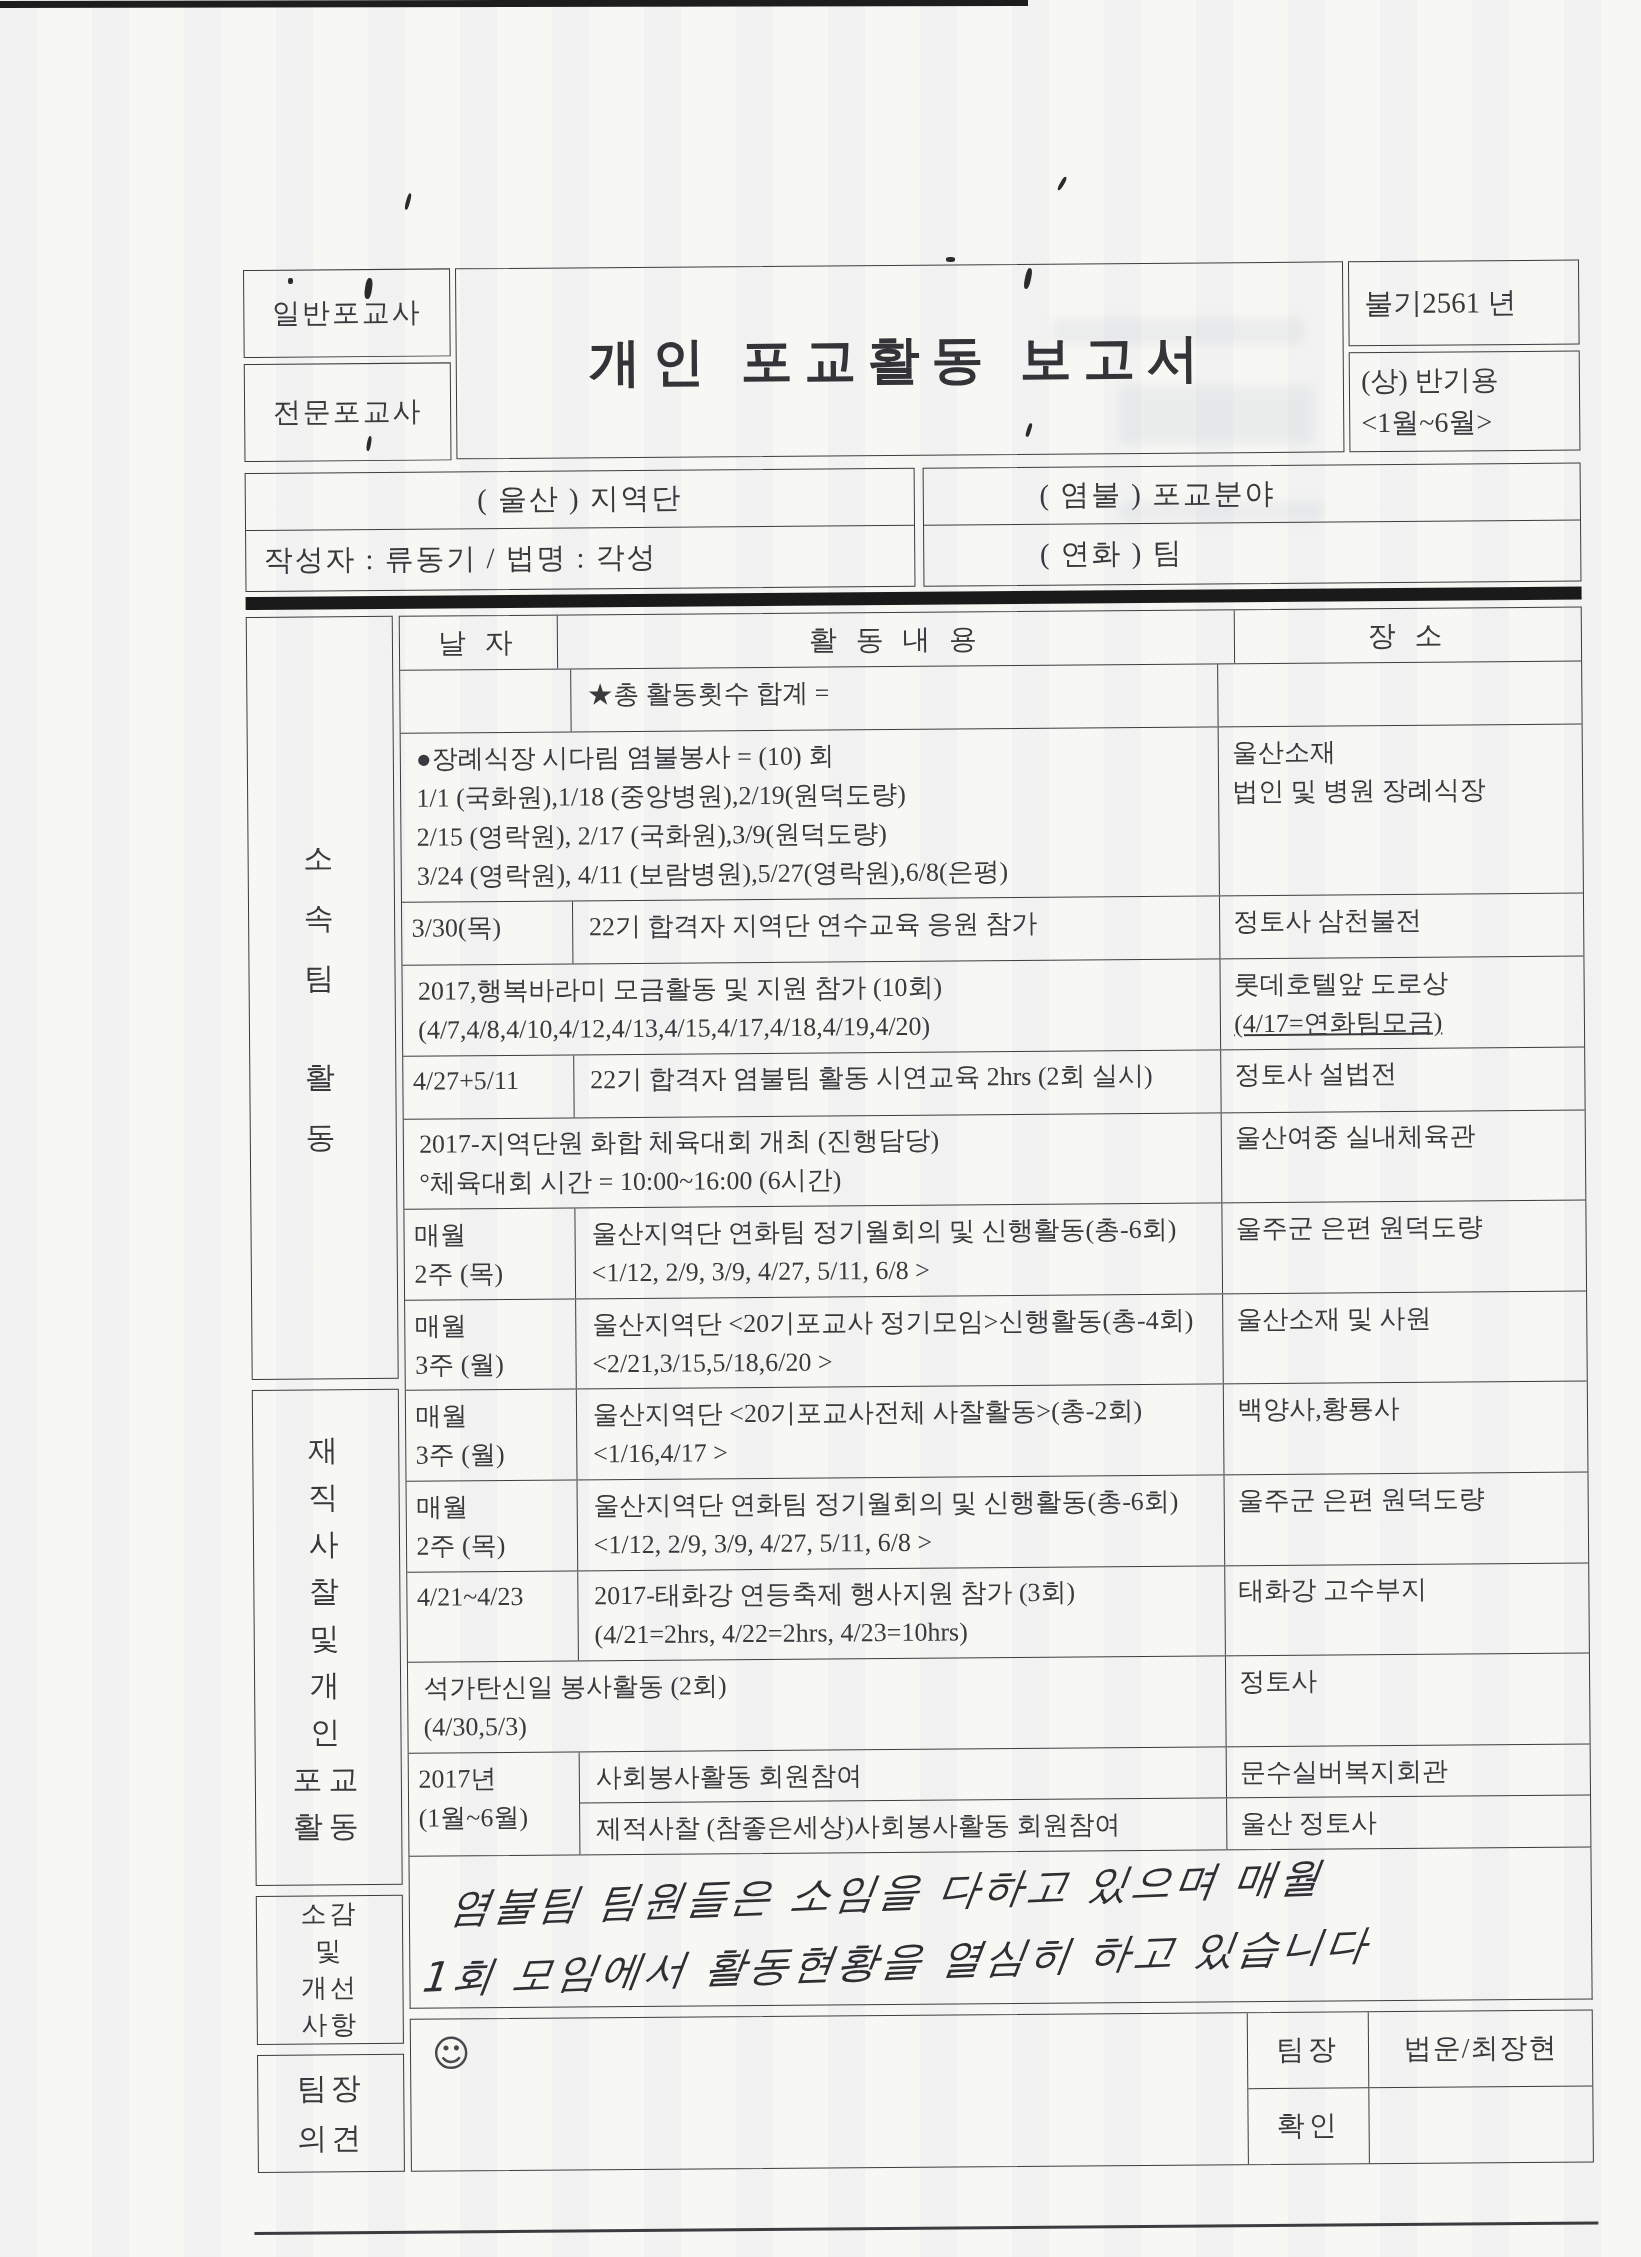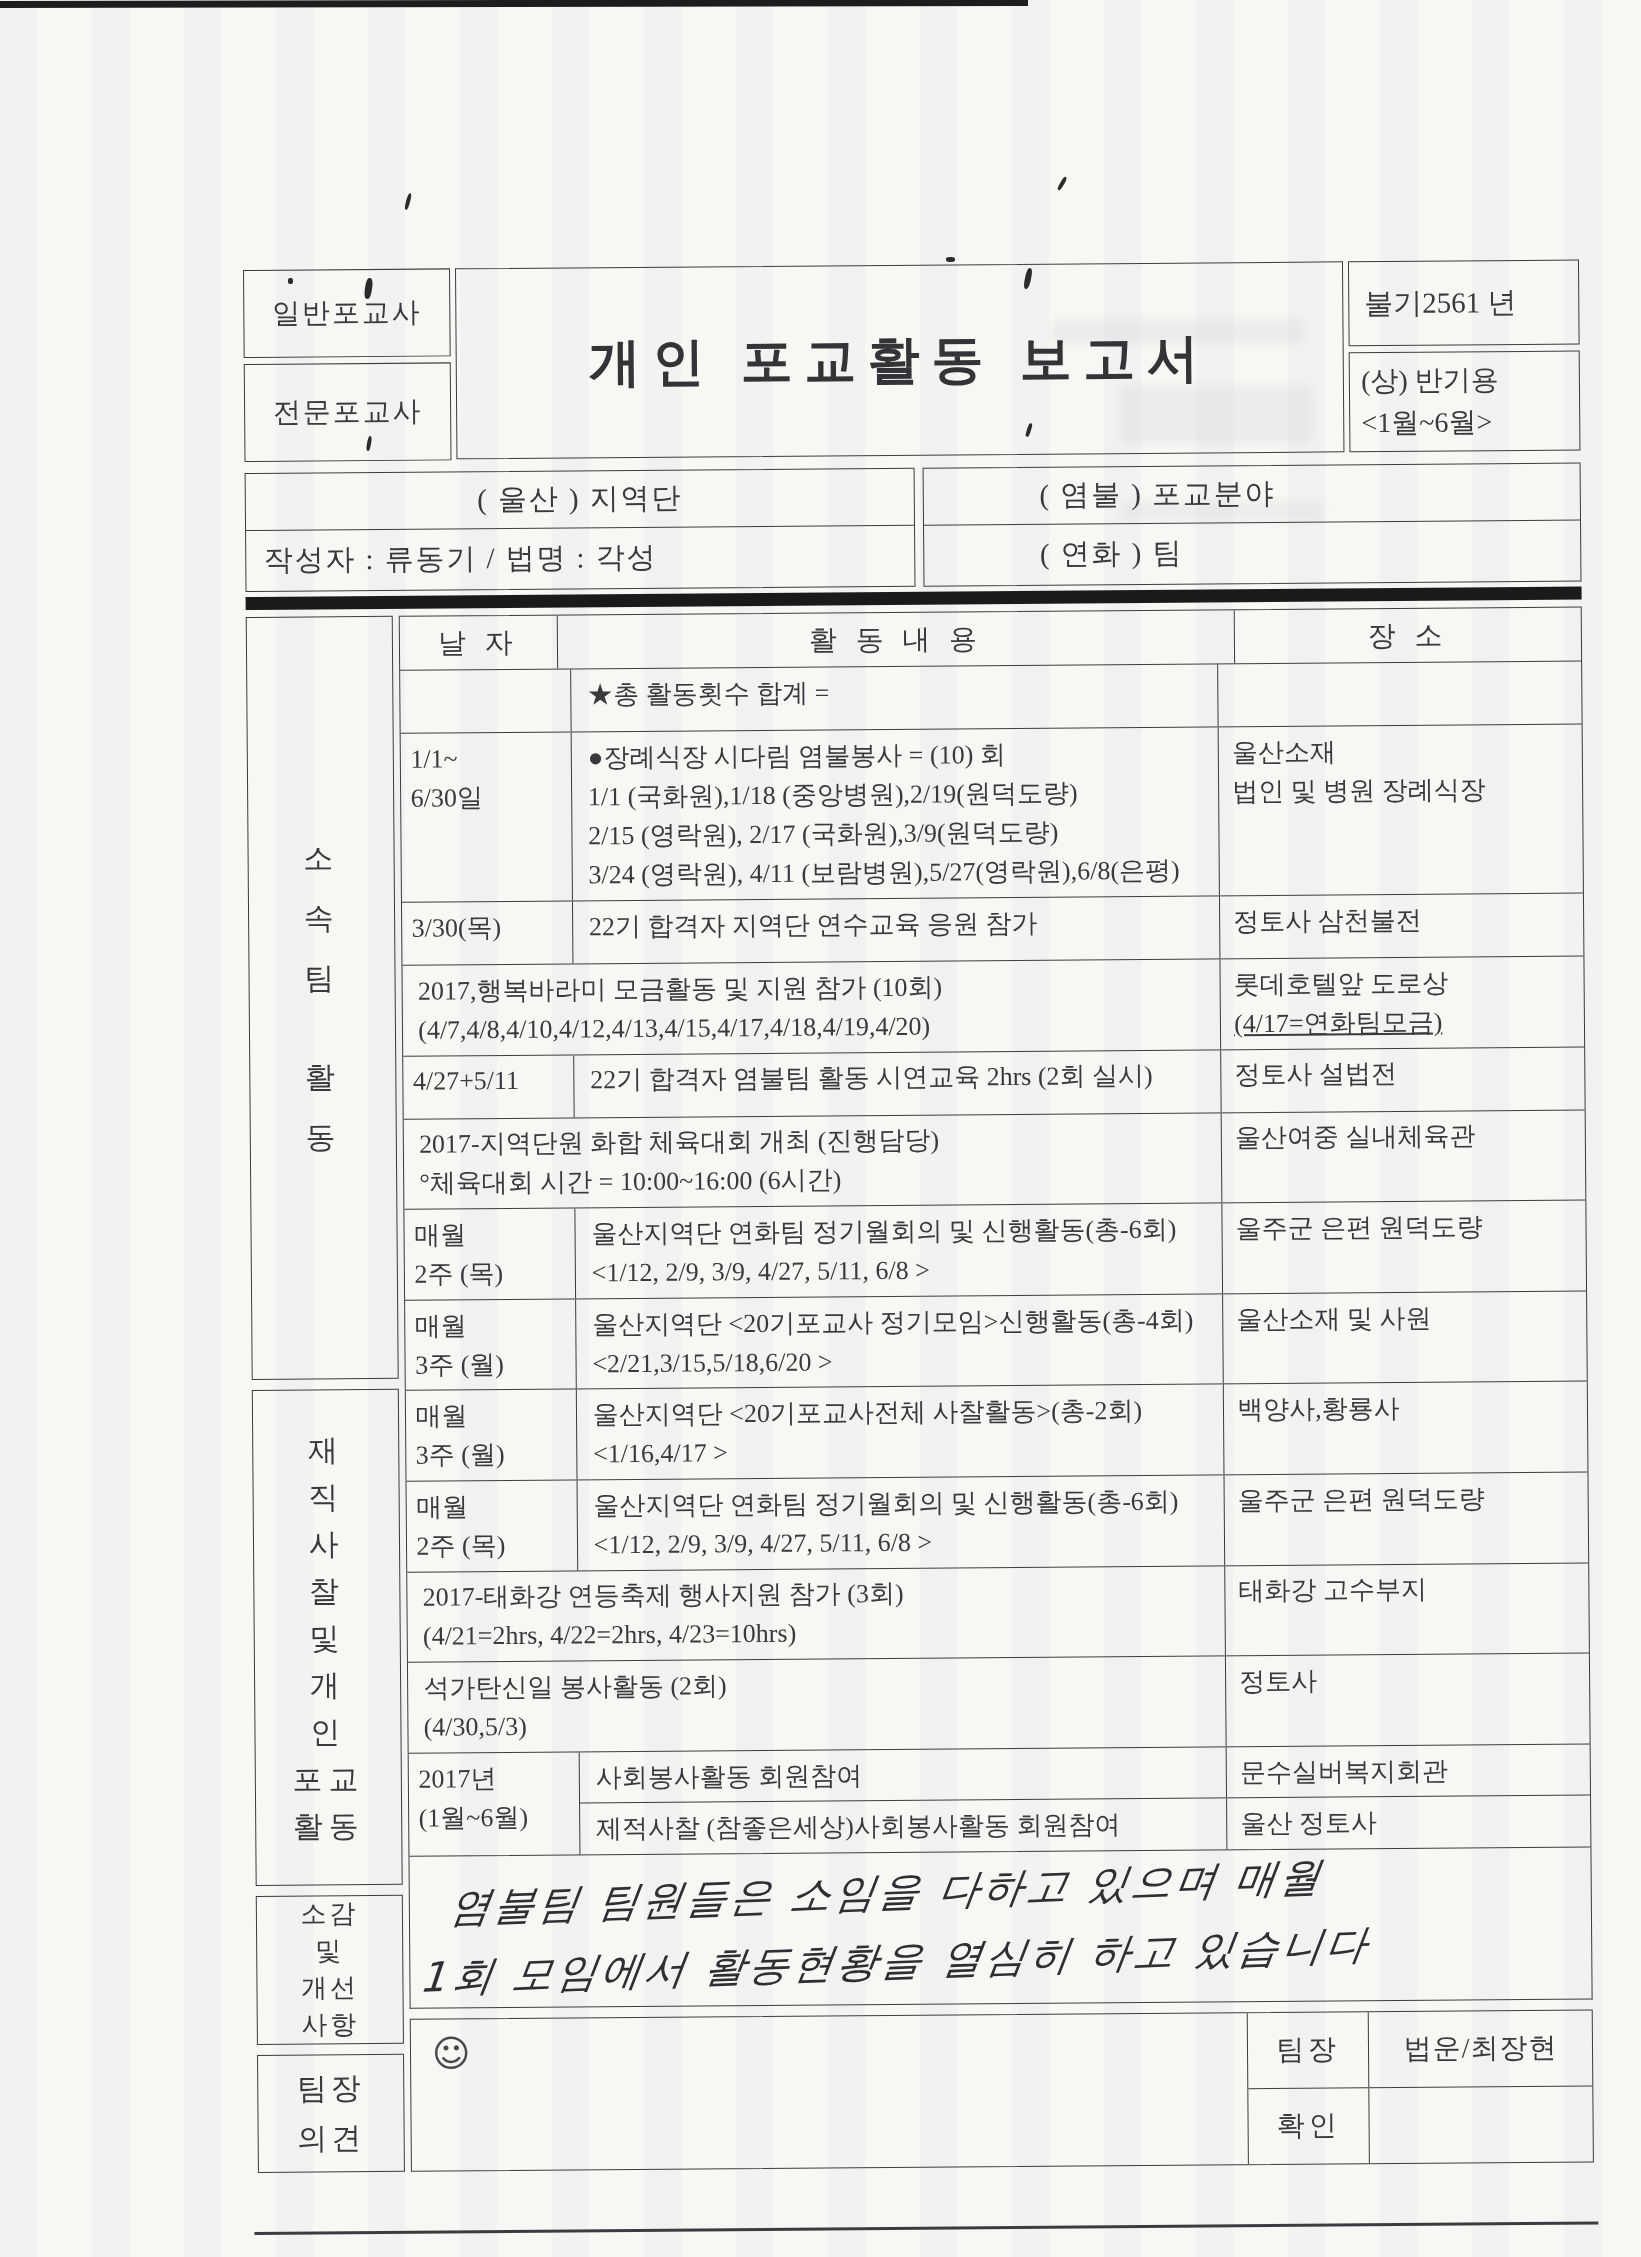--- a/index.html
+++ b/index.html
@@ -187,24 +187,20 @@
           </div>
           <div>
               <div class="t-row">
                 <div class="c-date"></div>
                 <div class="c-content">
                   <div>★총 활동횟수 합계 =</div>
                 </div>
                 <div class="c-place"></div>
               </div>
               <div class="t-row">
-                <div class="c-date">
-                  <div>1/1~</div>
-                  <div>  6/30일</div>
-                </div>
                 <div class="c-content">
                   <div>●장례식장 시다림 염불봉사 = (10) 회</div>
                   <div>1/1 (국화원),1/18 (중앙병원),2/19(원덕도량)</div>
                   <div>2/15 (영락원), 2/17 (국화원),3/9(원덕도량)</div>
                   <div>3/24 (영락원), 4/11 (보람병원),5/27(영락원),6/8(은평)</div>
                 </div>
                 <div class="c-place">
                   <div>울산소재</div>
                   <div>법인 및 병원 장례식장</div>
                 </div>
@@ -296,20 +292,23 @@
                 </div>
                 <div class="c-content">
                   <div>울산지역단 연화팀 정기월회의 및 신행활동(총-6회)</div>
                   <div>&lt;1/12, 2/9, 3/9, 4/27, 5/11, 6/8 &gt;</div>
                 </div>
                 <div class="c-place">
                   <div>울주군 은편 원덕도량</div>
                 </div>
               </div>
               <div class="t-row">
+                <div class="c-date">
+                  <div>4/21~4/23</div>
+                </div>
                 <div class="c-content">
                   <div>2017-태화강 연등축제 행사지원 참가 (3회)</div>
                   <div> (4/21=2hrs, 4/22=2hrs, 4/23=10hrs)</div>
                 </div>
                 <div class="c-place">
                   <div>태화강 고수부지</div>
                 </div>
               </div>
               <div class="t-row">
                 <div class="c-content">

